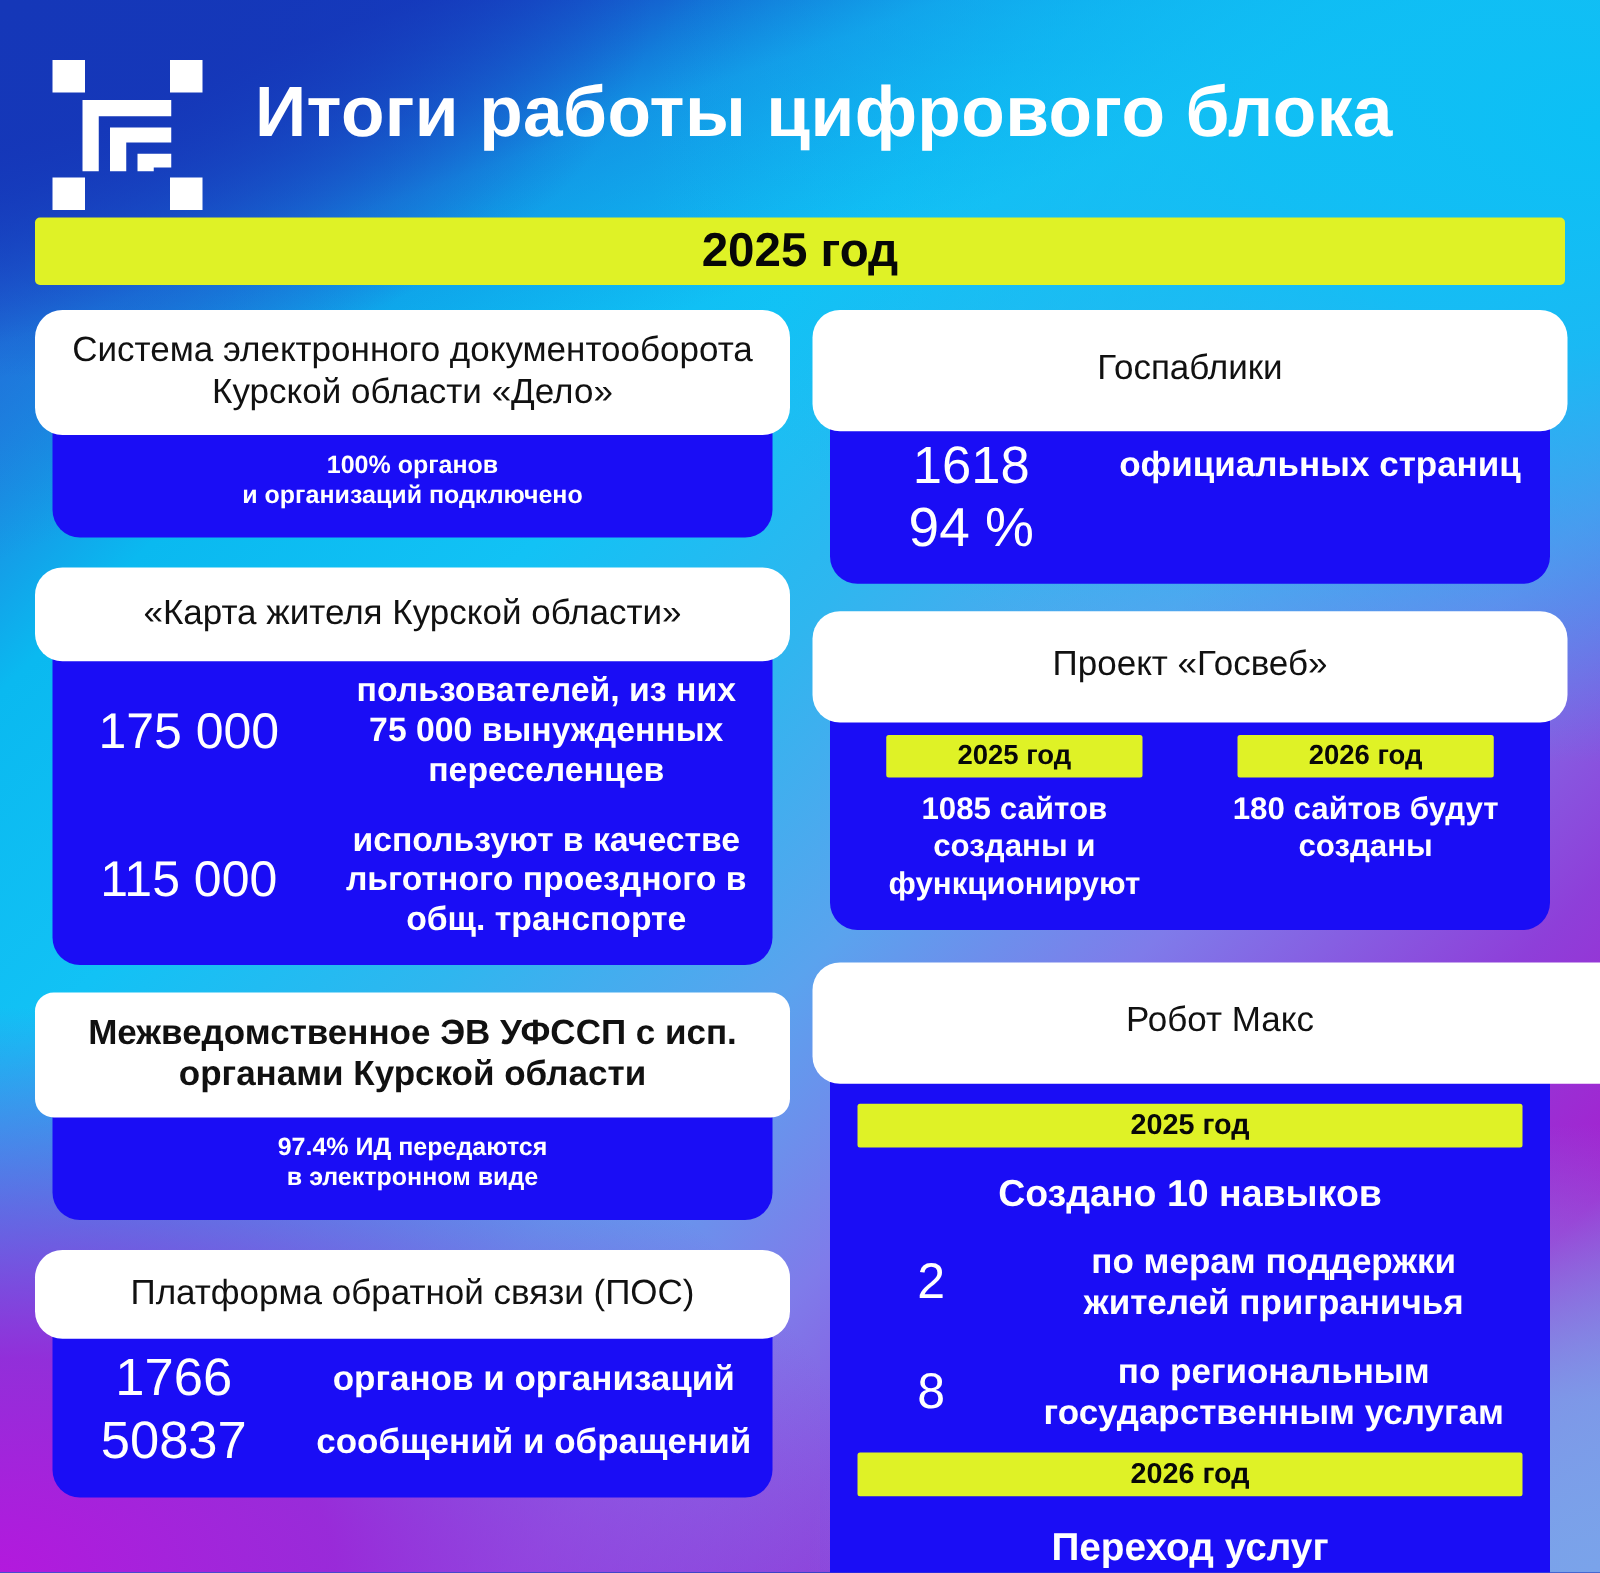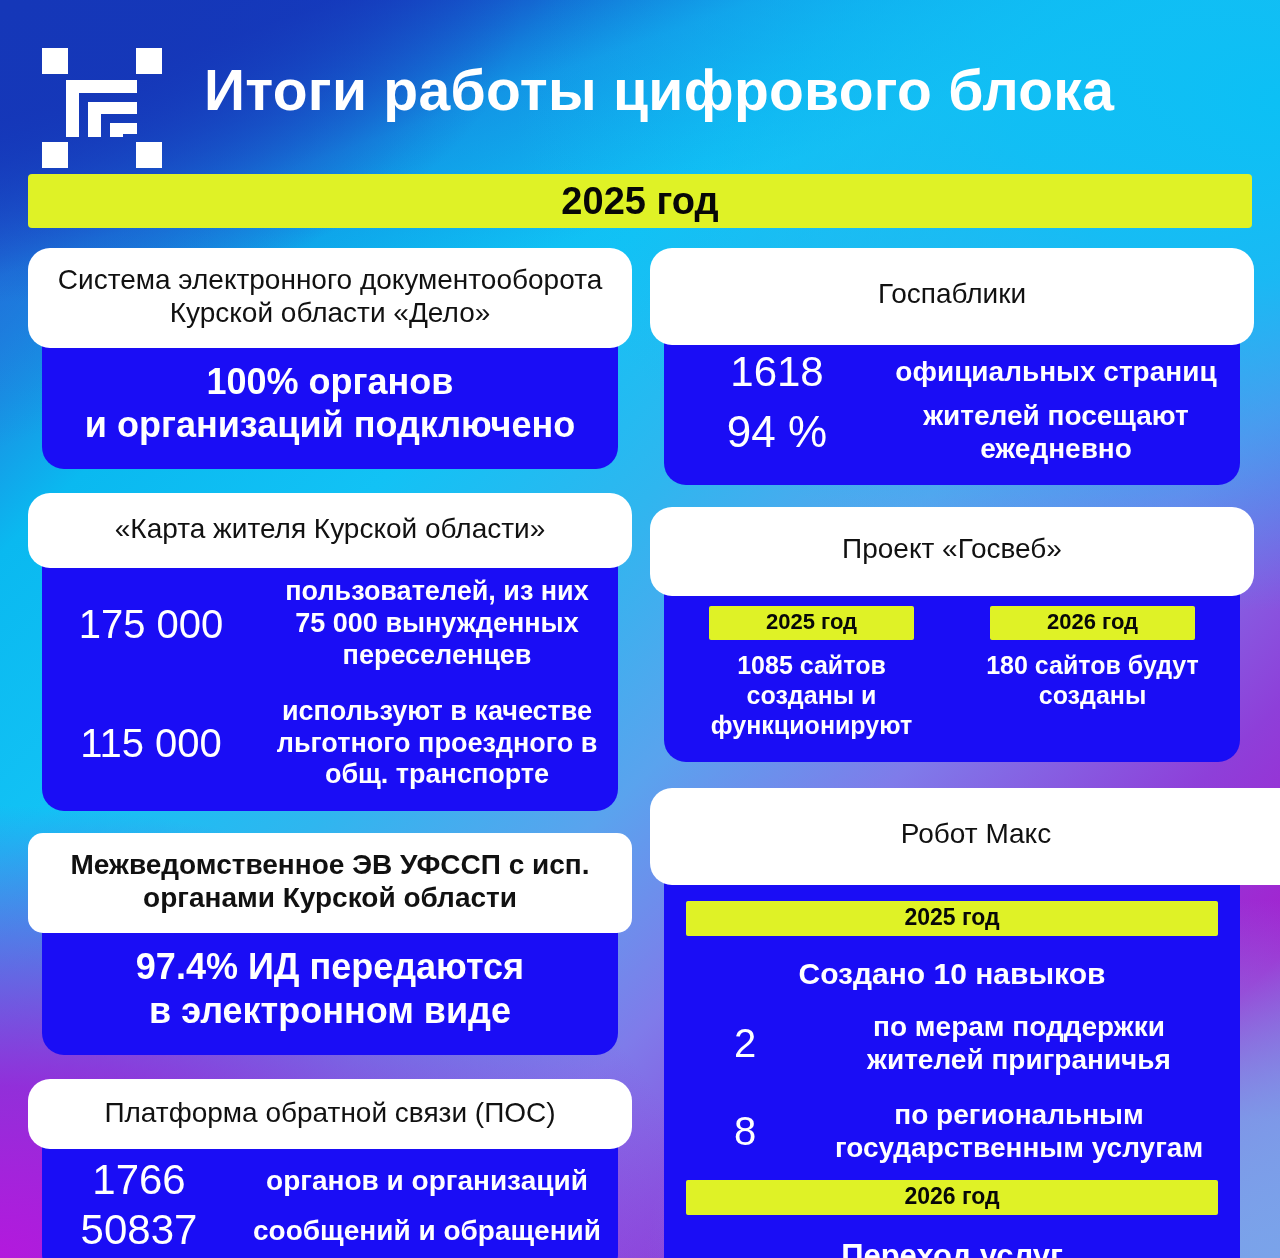--- a/index.html
+++ b/index.html
@@ -89,21 +89,21 @@
     border-radius:0 0 22px 22px;
     margin:-14px 14px 0 14px;
     padding:24px 20px 18px 20px;
     color:#ffffff;
     box-sizing:border-box;
     position:relative;z-index:1;
   }
 
   
   .stmt{
-    text-align:center;font-size:36px;font-weight:700;line-height:1.22;
+    text-align:center;font-size:20px;font-weight:700;line-height:1.22;
   }
 
   
   .row{
     display:flex;align-items:center;gap:16px;margin-bottom:10px;
   }
   .row:last-child{margin-bottom:0;}
   .row .num{
     flex:0 0 auto;width:206px;text-align:center;
     font-size:40px;font-weight:400;line-height:1.1;white-space:nowrap;
@@ -226,21 +226,20 @@
 
     <div class="card" style="margin-bottom:22px;">
       <div class="card-head" style="width:604px;padding:30px 26px 34px 26px;">Госпаблики</div>
       <div class="card-body" style="padding:18px 12px 20px 20px;">
         <div class="row pub">
           <div class="num">1618</div>
           <div class="lbl">официальных страниц</div>
         </div>
         <div class="row pub" style="margin-bottom:0;">
           <div class="num" style="font-size:44px;">94 %</div>
-          <div class="lbl">жителей посещают ежедневно</div>
         </div>
       </div>
     </div>
 
     <div class="card" style="margin-bottom:26px;">
       <div class="card-head" style="width:604px;padding:26px 26px 30px 26px;">Проект «Госвеб»</div>
       <div class="card-body" style="padding:24px 16px 22px 16px;">
         <div class="split">
           <div>
             <div class="tag">2025 год</div>

